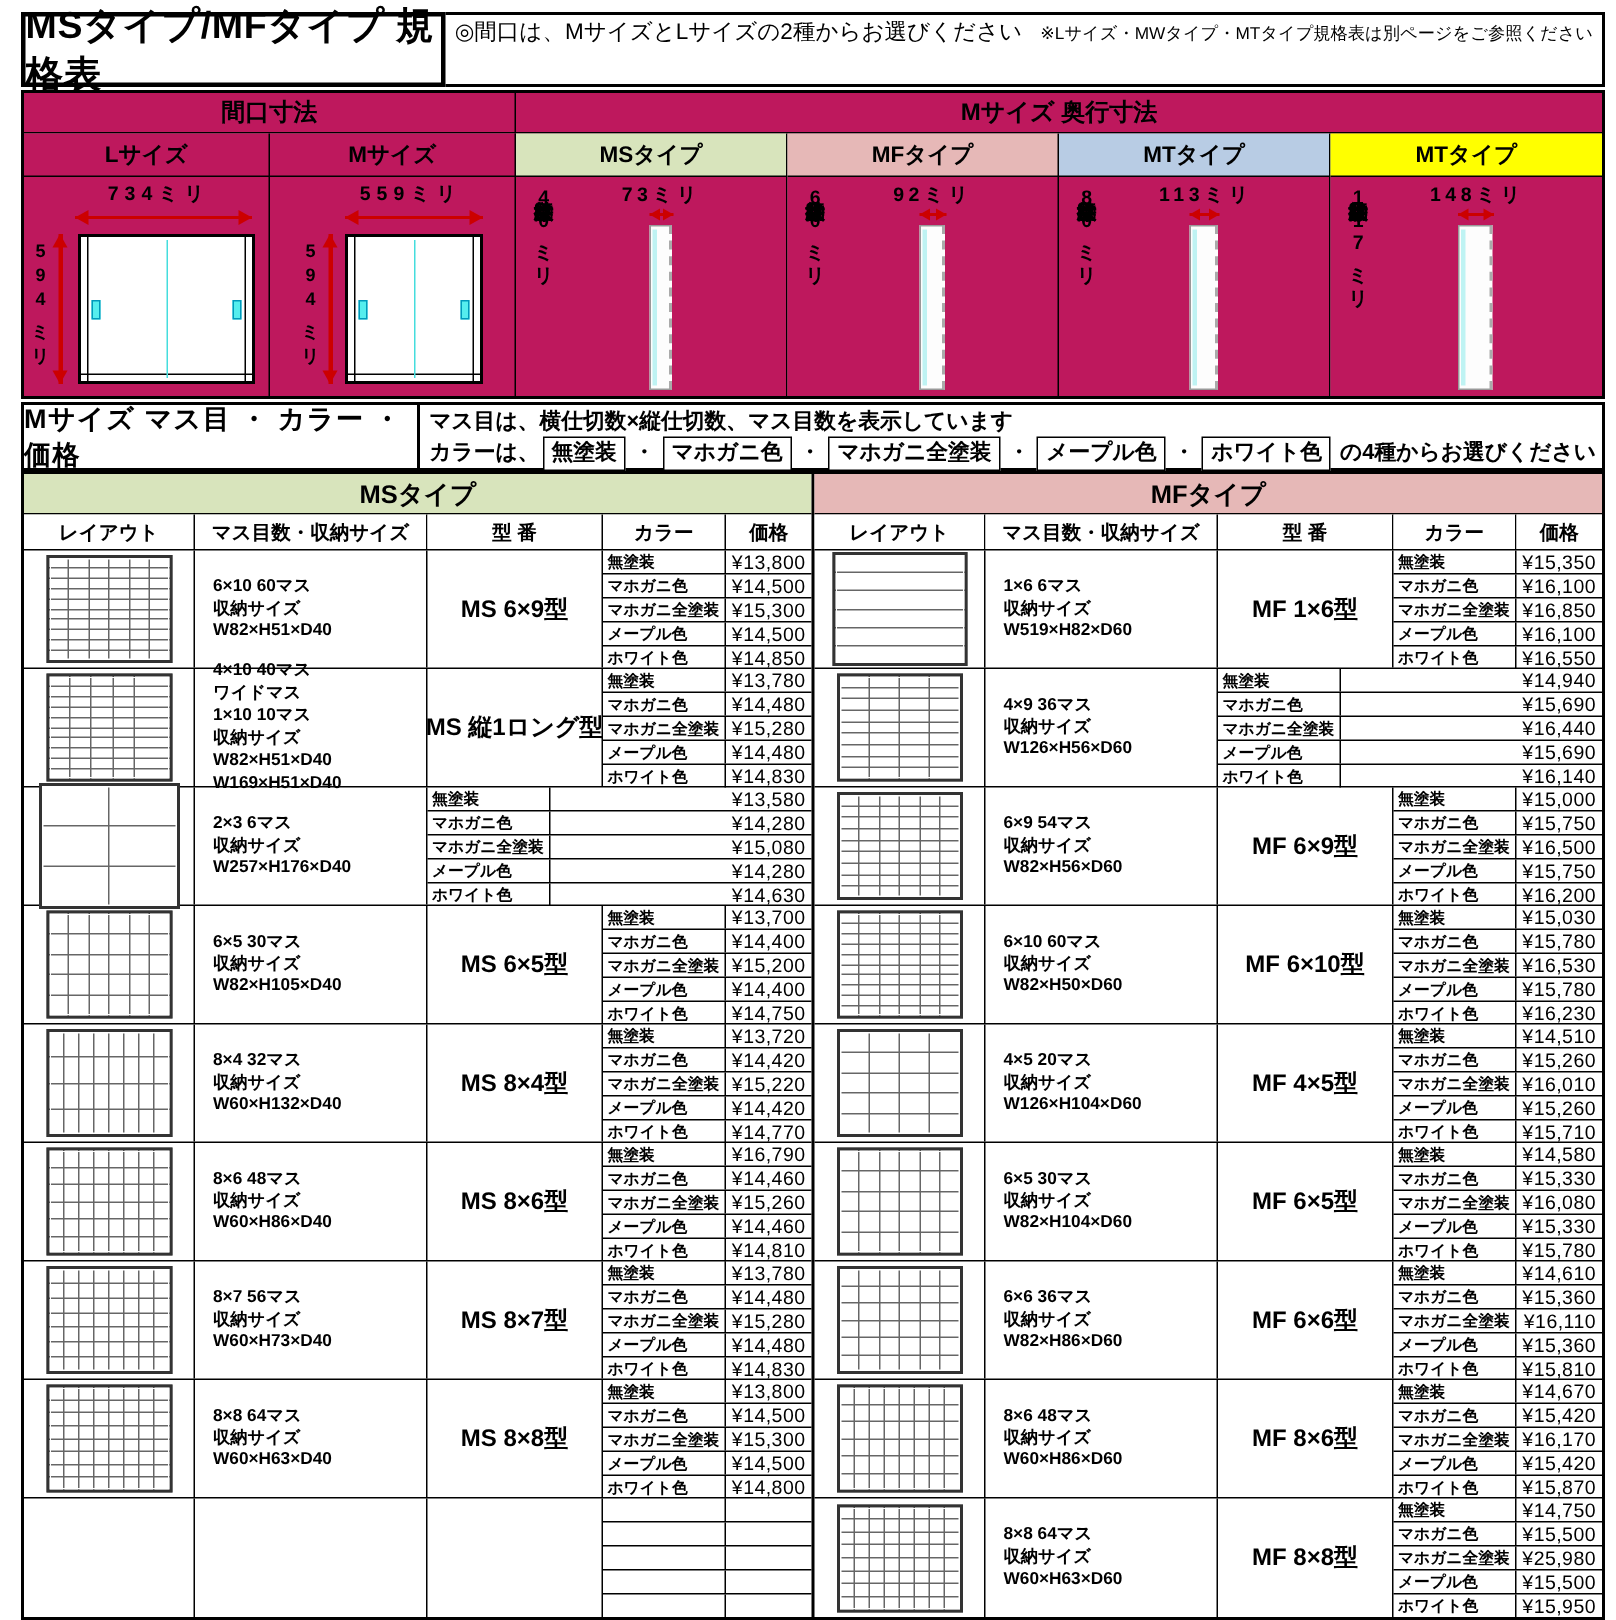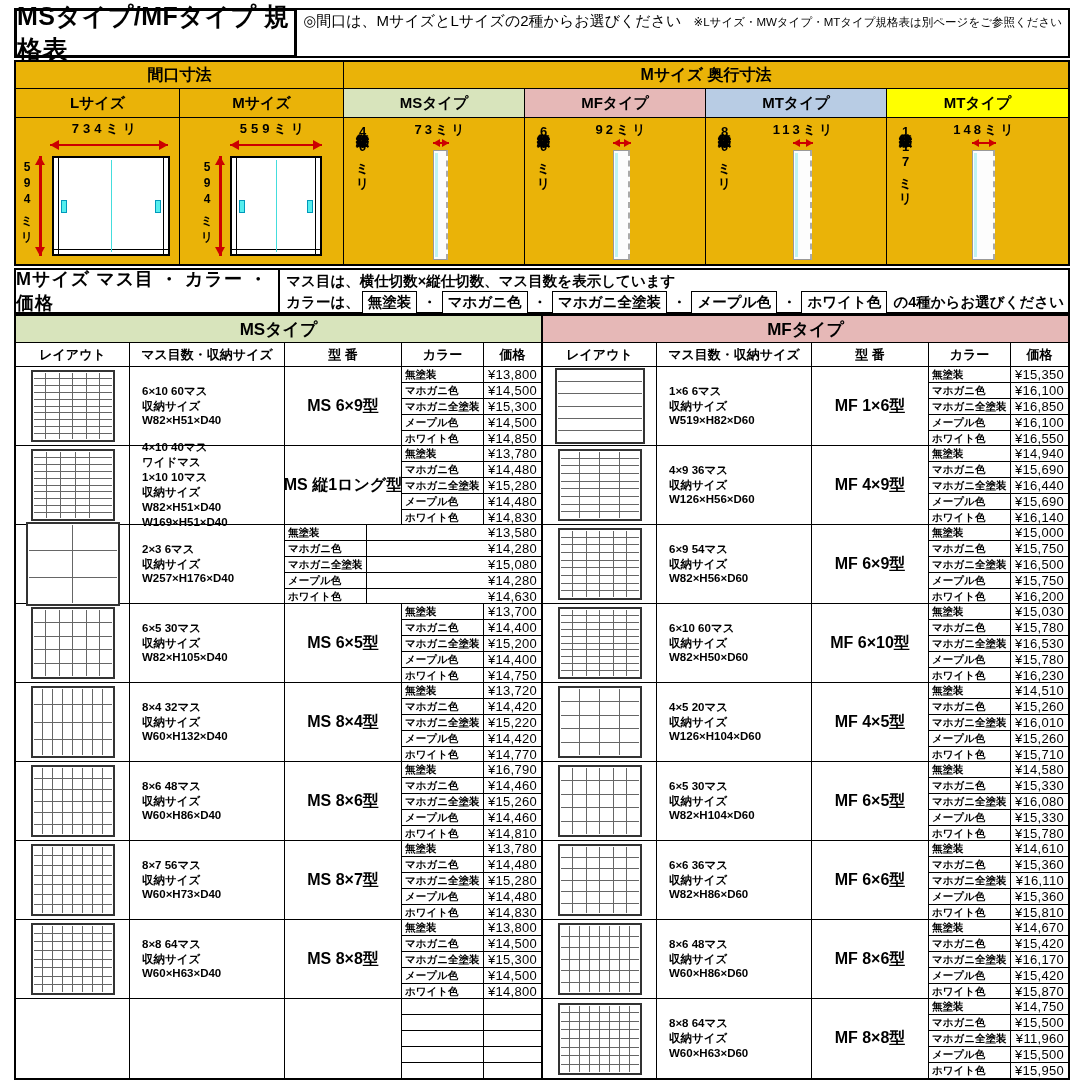--- a/index.html
+++ b/index.html
@@ -15,21 +15,21 @@
   .note-l1{font-size:15px;font-weight:normal;white-space:nowrap;}
   .note-l1 .sub{font-size:11.5px;margin-left:8px;}
   .note-l2{font-size:15px;font-weight:bold;margin-top:2px;white-space:nowrap;}
   .opt-box{display:inline-block;border:1px solid #000;padding:0 5px;margin:0 2px;font-weight:bold;background:#fff;}
   .sep{display:inline-block;margin:0 3px;font-weight:bold;}
 
   
   .upper-block{border:2px solid #000;box-sizing:border-box;margin-top:2px;}
   .u-grid{display:grid;grid-template-columns:164px 164px 181px 181px 181px 181px;grid-template-rows:27px 29px 146px;}
   .u-cell{border-right:1px solid #000;border-bottom:1px solid #000;box-sizing:border-box;
-          display:flex;align-items:center;justify-content:center;position:relative;background:#eab308;overflow:hidden;}
+          display:flex;align-items:center;justify-content:center;position:relative;background:#be185d;overflow:hidden;}
   .u-cell.last{border-right:none;}
   .u-head{font-weight:bold;font-size:16px;}
   .u-subhead{font-weight:bold;font-size:15px;}
   .u-diag{border-bottom:none;}
 
   
   .cab-wrap{position:absolute;inset:0;}
   .dim-top{position:absolute;top:2px;width:100%;text-align:center;font-size:13px;font-weight:bold;letter-spacing:4px;}
   .h-arrow{position:absolute;height:2px;background:#c00;}
   .h-arrow::before{content:'';position:absolute;left:0;top:-4px;border:5px solid transparent;border-right:9px solid #c00;border-left:none;}
@@ -956,21 +956,20 @@
                   <div class="grid-cell-w"></div>
                   <div class="grid-cell-w"></div>
                   <div class="grid-cell-w"></div>
                 </div>
               </div>
               <div class="cell c-spec">
                 <div class="spec-line">4×9 36マス</div>
                 <div class="spec-line">収納サイズ</div>
                 <div class="spec-line">W126×H56×D60</div>
               </div>
-              <div class="cell c-model">MF 4×9型</div>
               <div class="c-prices">
                 <div class="p-row">
                   <div class="p-color">無塗装</div>
                   <div class="p-price">¥14,940</div>
                 </div>
                 <div class="p-row">
                   <div class="p-color">マホガニ色</div>
                   <div class="p-price">¥15,690</div>
                 </div>
                 <div class="p-row">
@@ -1518,21 +1517,21 @@
                 <div class="p-row">
                   <div class="p-color">無塗装</div>
                   <div class="p-price">¥14,750</div>
                 </div>
                 <div class="p-row">
                   <div class="p-color">マホガニ色</div>
                   <div class="p-price">¥15,500</div>
                 </div>
                 <div class="p-row">
                   <div class="p-color">マホガニ全塗装</div>
-                  <div class="p-price">¥11,960</div>
+                  <div class="p-price">¥25,980</div>
                 </div>
                 <div class="p-row">
                   <div class="p-color">メープル色</div>
                   <div class="p-price">¥15,500</div>
                 </div>
                 <div class="p-row">
                   <div class="p-color">ホワイト色</div>
                   <div class="p-price">¥15,950</div>
                 </div>
               </div>

